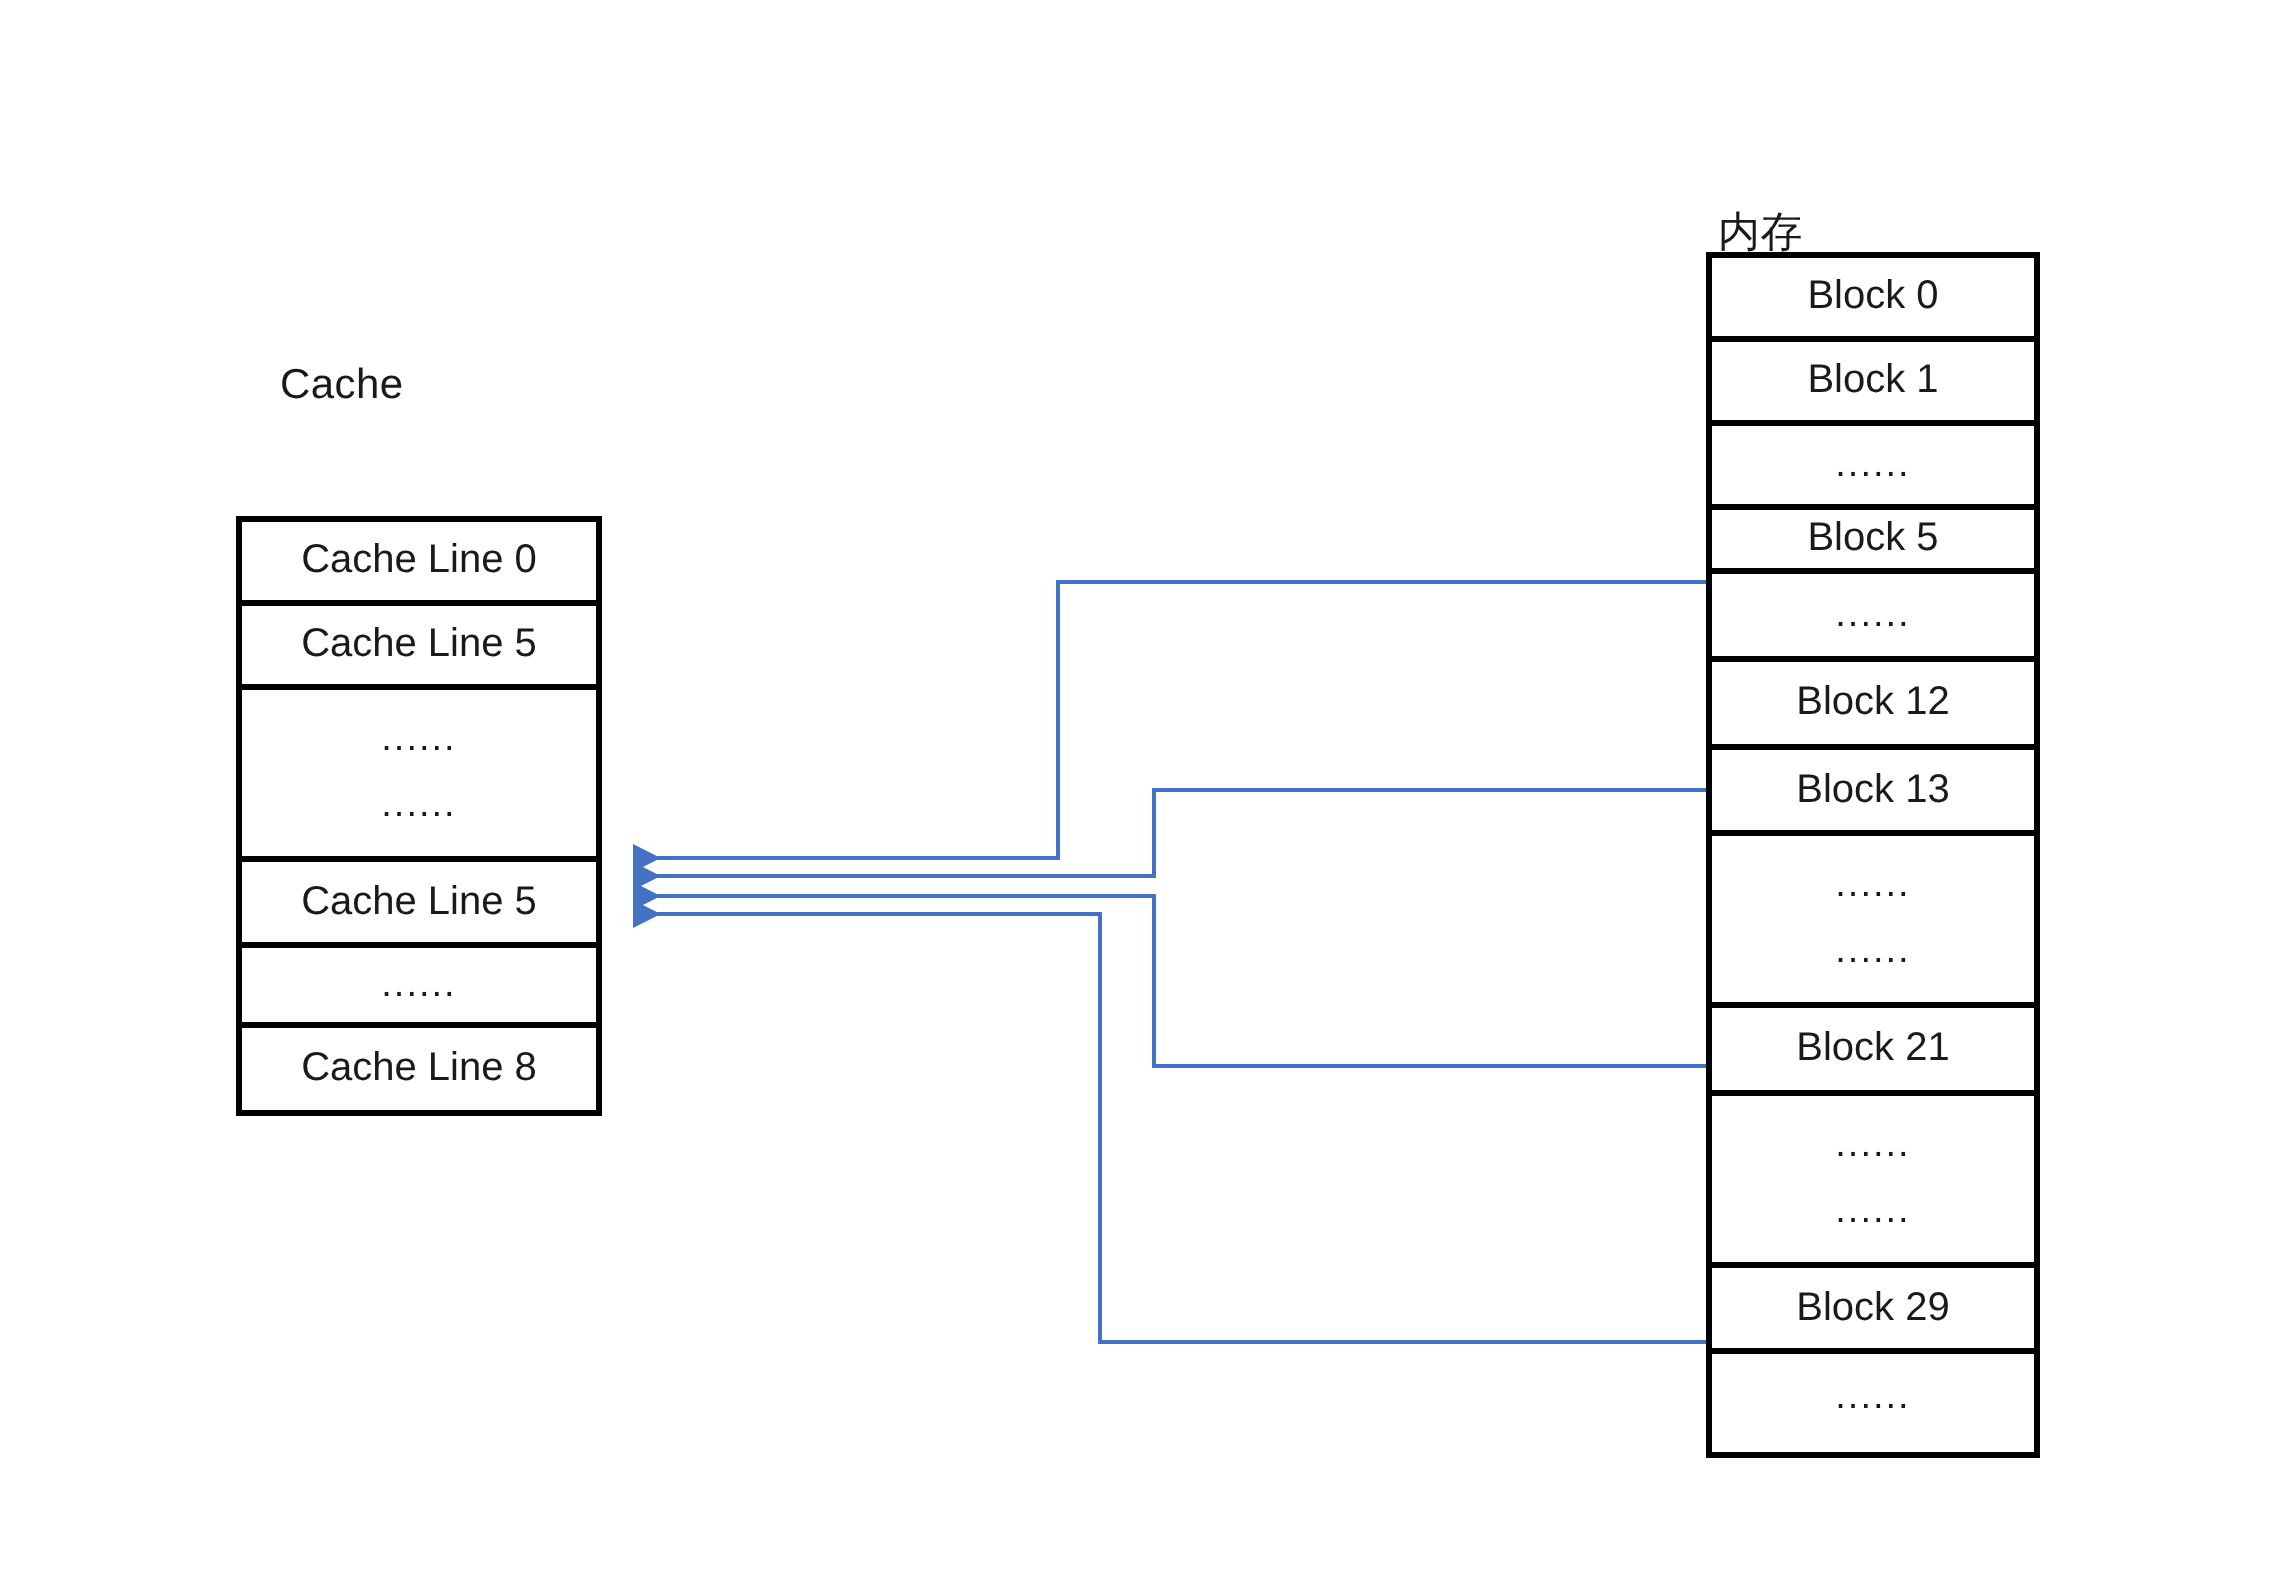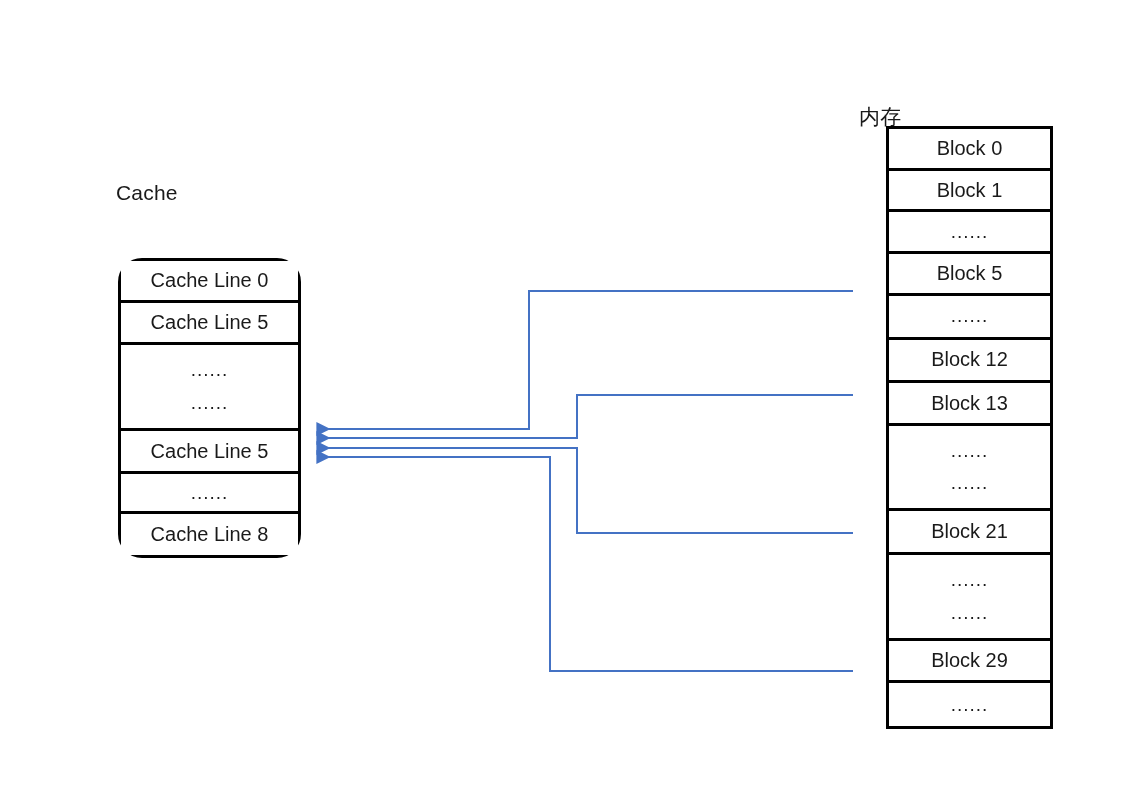--- a/index.html
+++ b/index.html
@@ -21,21 +21,21 @@
 
   
   .title {
     position: absolute;
     font-size: 21px;
     color: #1a1a1a;
     line-height: 1;
     white-space: nowrap;
     letter-spacing: 0.2px;
   }
-  #cache-title { left: 116px; top: 182px; }
+  #cache-title { left: 140px; top: 182px; }
   #memory-title { left: 859px; top: 66px; margin-top: 40px; }
 
   
   .box {
     position: absolute;
     border: 3px solid #000000;
     background: #ffffff;
     box-sizing: border-box;
     display: flex;
     flex-direction: column;
@@ -53,22 +53,22 @@
     line-height: 1.05;
     white-space: nowrap;
     overflow: hidden;
   }
   .cell:last-child { border-bottom: none; }
   .cell .line { display: block; }
   .cell.tall { justify-content: space-around; padding: 9px 0; }
   .dots { letter-spacing: 1px; font-size: 19px; }
 
   
-  #cache-box  { left: 118px; top: 258px;  width: 183px; height: 300px; border-radius: 24px; }
-  #memory-box { left: 853px; top: 126px;  width: 167px; height: 603px; margin-left: 33px; }
+  #cache-box  { left: 118px; top: 258px;  width: 183px; height: 300px; }
+  #memory-box { left: 853px; top: 126px;  width: 167px; height: 603px; }
 
   
   #connectors {
     position: absolute;
     left: 0; top: 0;
     width: 1142px;
     height: 793px;
     pointer-events: none;
   }
 </style>
@@ -106,21 +106,21 @@
   <div class="box" id="memory-box">
     <div class="cell" style="height:42px">
       <span class="line">Block 0</span>
     </div>
     <div class="cell" style="height:42px">
       <span class="line">Block 1</span>
     </div>
     <div class="cell" style="height:42px">
       <span class="line dots">......</span>
     </div>
-    <div class="cell" style="height:42px">
+    <div class="cell" style="height:32px">
       <span class="line">Block 5</span>
     </div>
     <div class="cell" style="height:44px">
       <span class="line dots">......</span>
     </div>
     <div class="cell" style="height:44px">
       <span class="line">Block 12</span>
     </div>
     <div class="cell" style="height:43px">
       <span class="line">Block 13</span>

